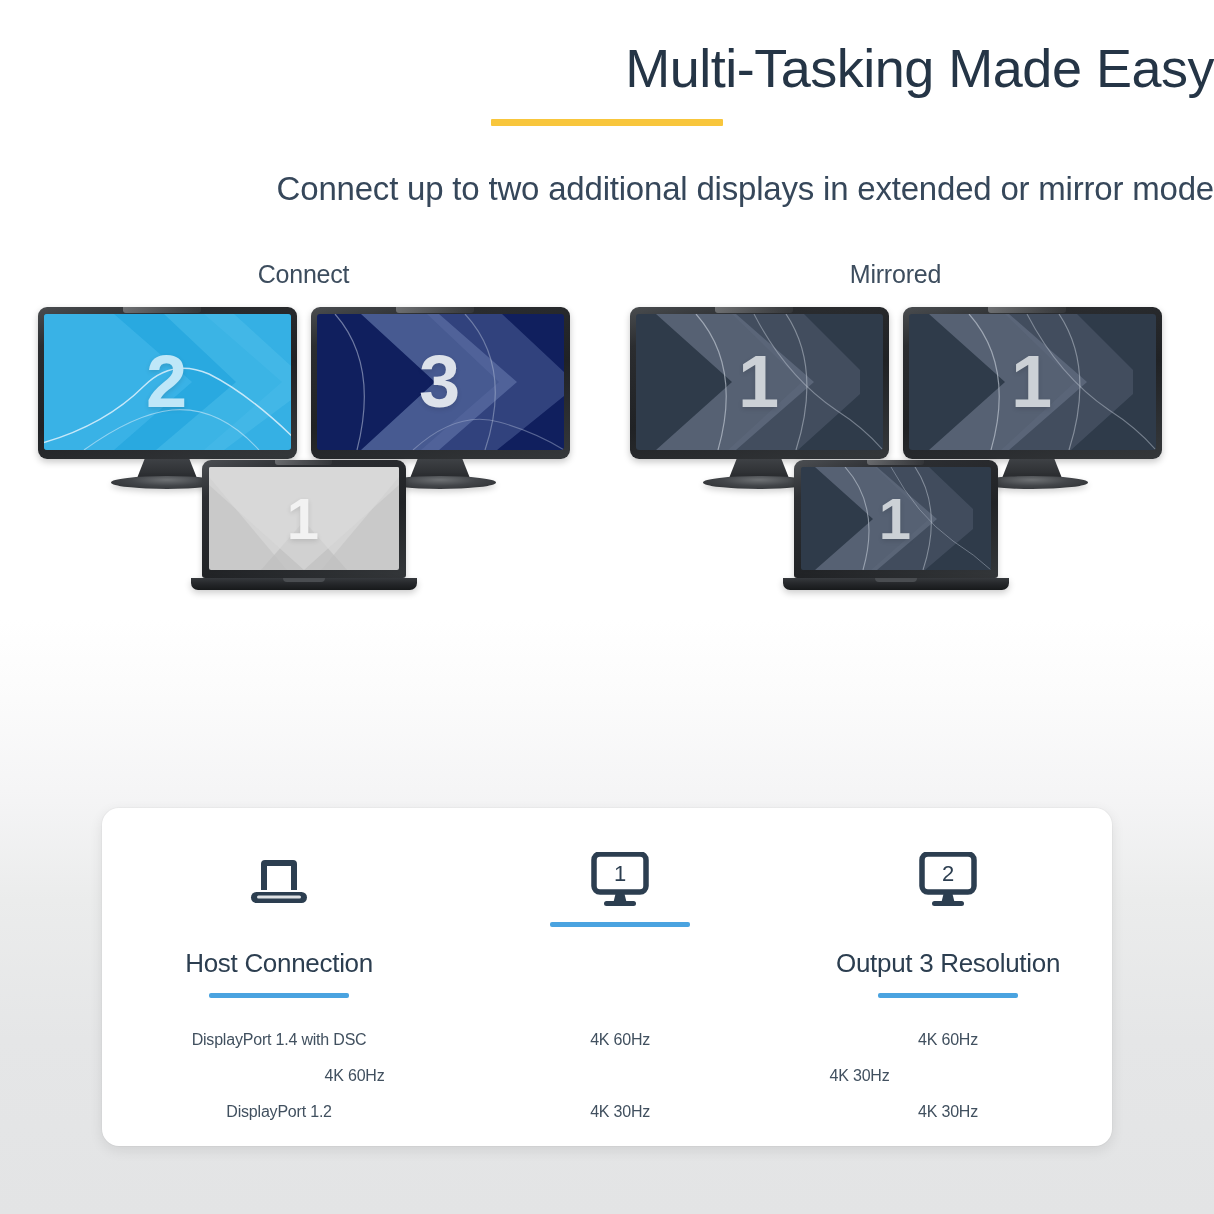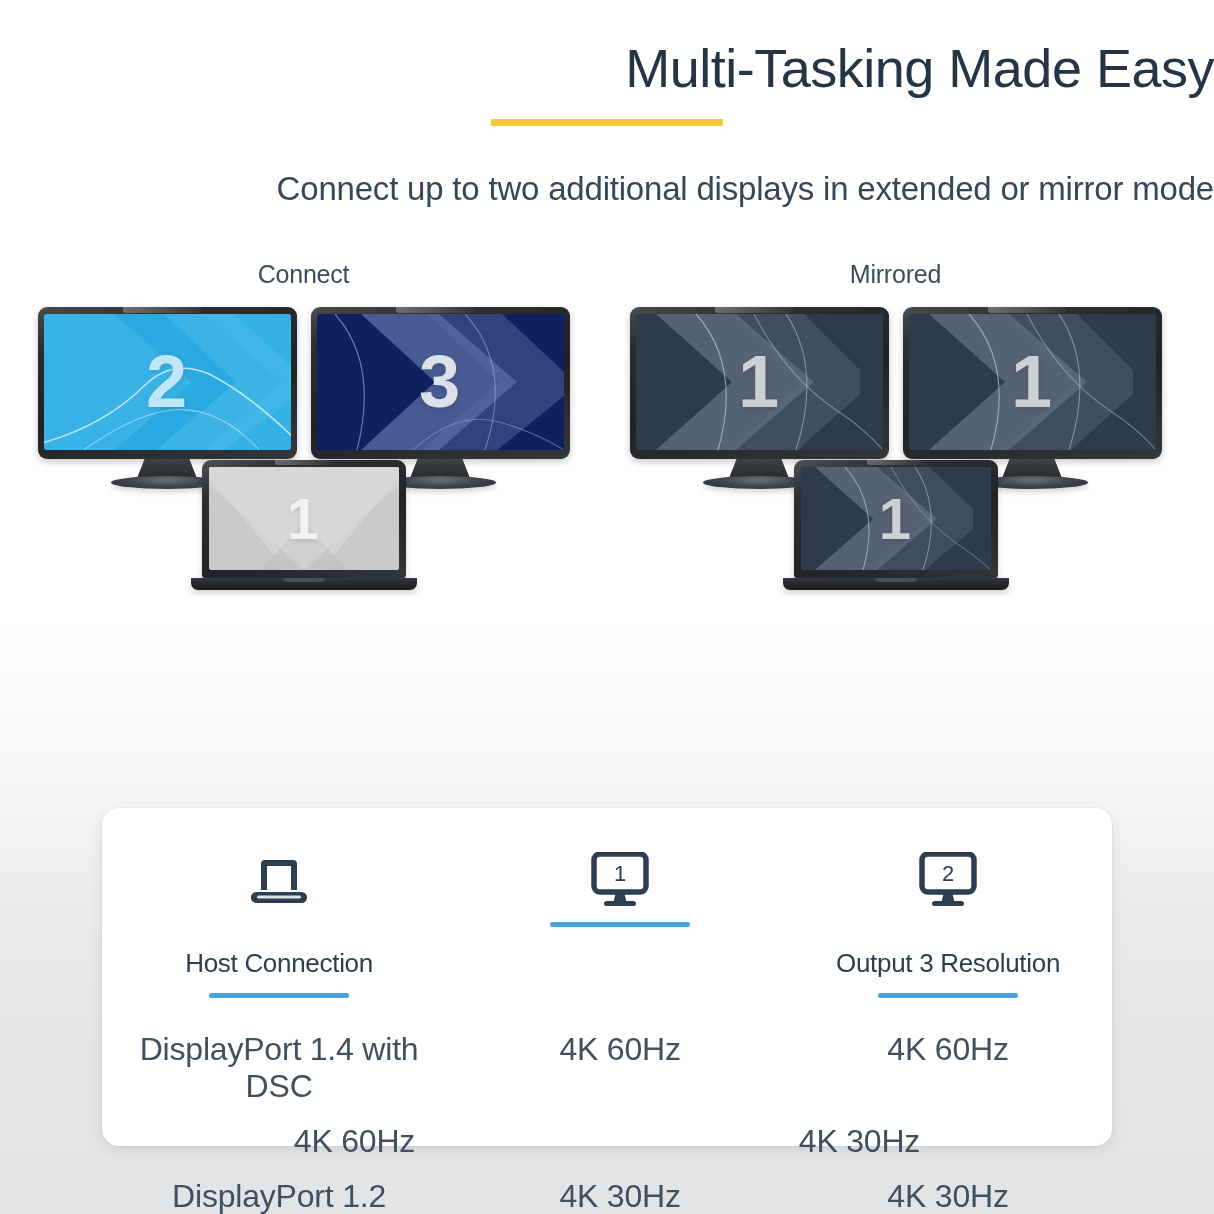--- a/index.html
+++ b/index.html
@@ -145,21 +145,21 @@
     font-size:26px; color:#2c3e50; font-weight:400; letter-spacing:-0.3px;
   }
   .col-rule {
     width:140px; height:5px; background:#4aa3e0;
     margin:14px auto 0; border-radius:2px;
   }
   .rows { margin-top:24px; }
   .row { display:flex; padding:9px 0; }
   .cell {
     flex:1; text-align:center;
-    font-size:32px; color:#41505f; font-weight:400; letter-spacing:-0.2px;
+    font-size:16px; color:#41505f; font-weight:400; letter-spacing:-0.2px;
   }
   .cell.c1 { flex:1.08; }
 </style>
 </head>
 <body>
 
 <div class="page">
 
   <div class="header">
     <div class="title">Multi-Tasking Made Easy</div>

